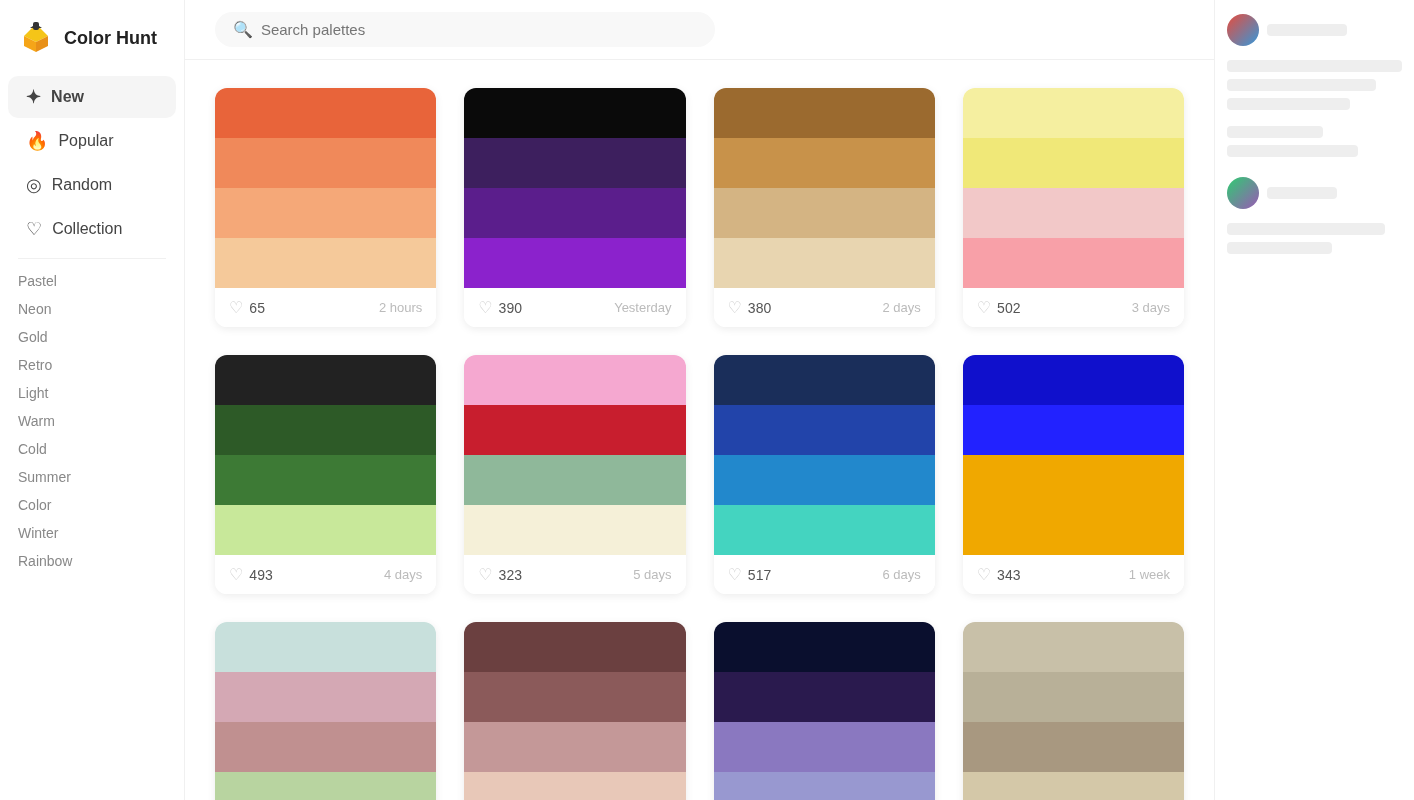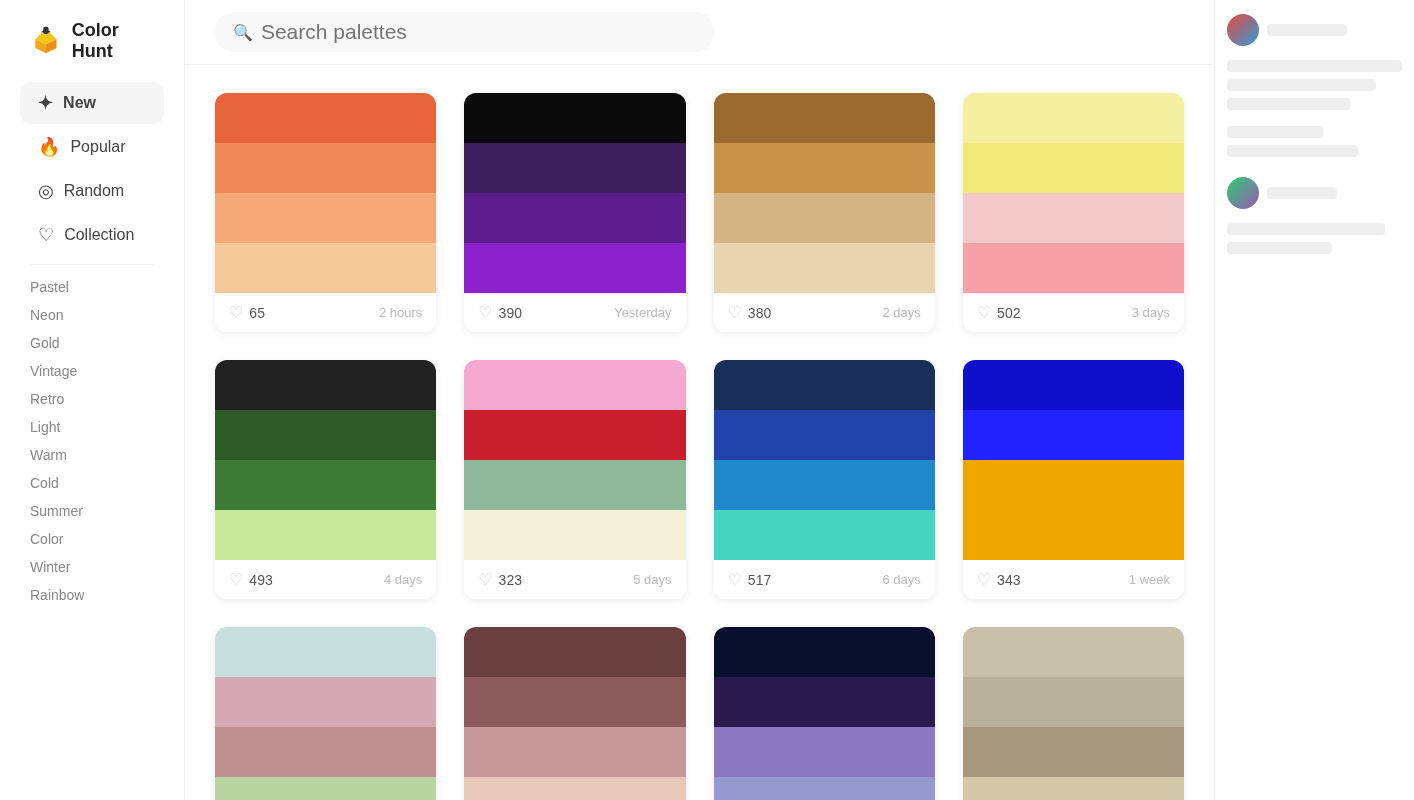--- a/index.html
+++ b/index.html
@@ -4,21 +4,21 @@
   <style>
     * { margin: 0; padding: 0; box-sizing: border-box; }
     body { font-family: -apple-system, BlinkMacSystemFont, 'Segoe UI', sans-serif; background: #fff; display: flex; height: 800px; overflow: hidden; }
 
     
     #sidebar {
       width: 185px;
       min-width: 185px;
       height: 100%;
       border-right: 1px solid #f0f0f0;
-      padding: 10px 12px;
+      padding: 10px 0;
       overflow-y: auto;
       background: #fff;
     }
     .logo-area {
       display: flex; align-items: center; gap: 10px;
       padding: 10px 18px 18px 18px;
       cursor: pointer;
     }
     .logo-icon {
       width: 36px; height: 36px;
@@ -70,21 +70,21 @@
     .search-wrap {
       display: flex; align-items: center; gap: 8px;
       background: #f8f8f8;
       border-radius: 20px;
       padding: 8px 18px;
       flex: 1;
       max-width: 500px;
     }
     .search-wrap input {
       border: none; background: transparent; outline: none;
-      font-size: 21px; color: #555; width: 100%;
+      font-size: 15px; color: #555; width: 100%;
     }
     .search-icon-char { color: #aaa; font-size: 16px; }
 
     
     #palette-grid {
       display: grid;
       grid-template-columns: repeat(4, 1fr);
       gap: 28px;
       padding: 28px 30px;
     }
@@ -186,21 +186,20 @@
       <span>Collection</span>
       </div>
     </div>
 
   <div class="sidebar-divider"></div>
 
   <div id="tag-items">
       <a class="tag-item">Pastel</a>
       <a class="tag-item">Neon</a>
       <a class="tag-item">Gold</a>
-      <a class="tag-item">Vintage</a>
       <a class="tag-item">Retro</a>
       <a class="tag-item">Light</a>
       <a class="tag-item">Warm</a>
       <a class="tag-item">Cold</a>
       <a class="tag-item">Summer</a>
       <a class="tag-item">Color</a>
       <a class="tag-item">Winter</a>
       <a class="tag-item">Rainbow</a>
     </div>
 </div>

